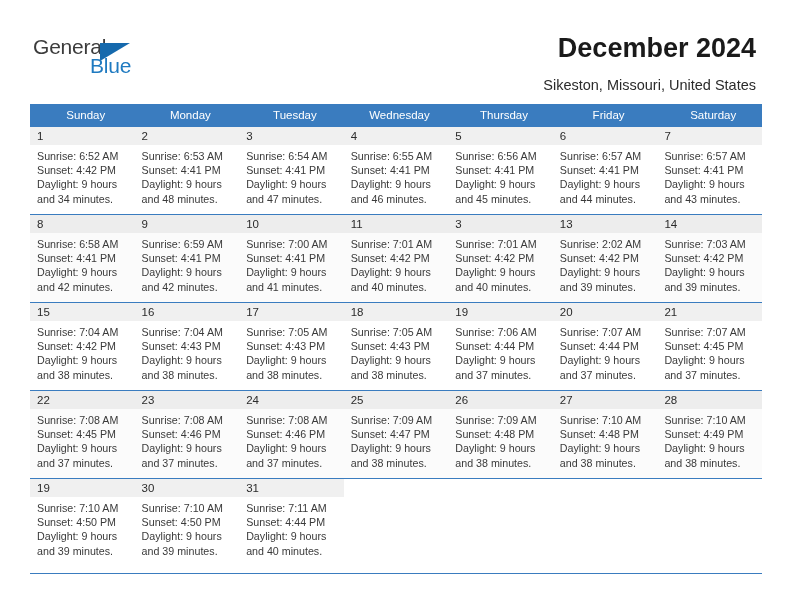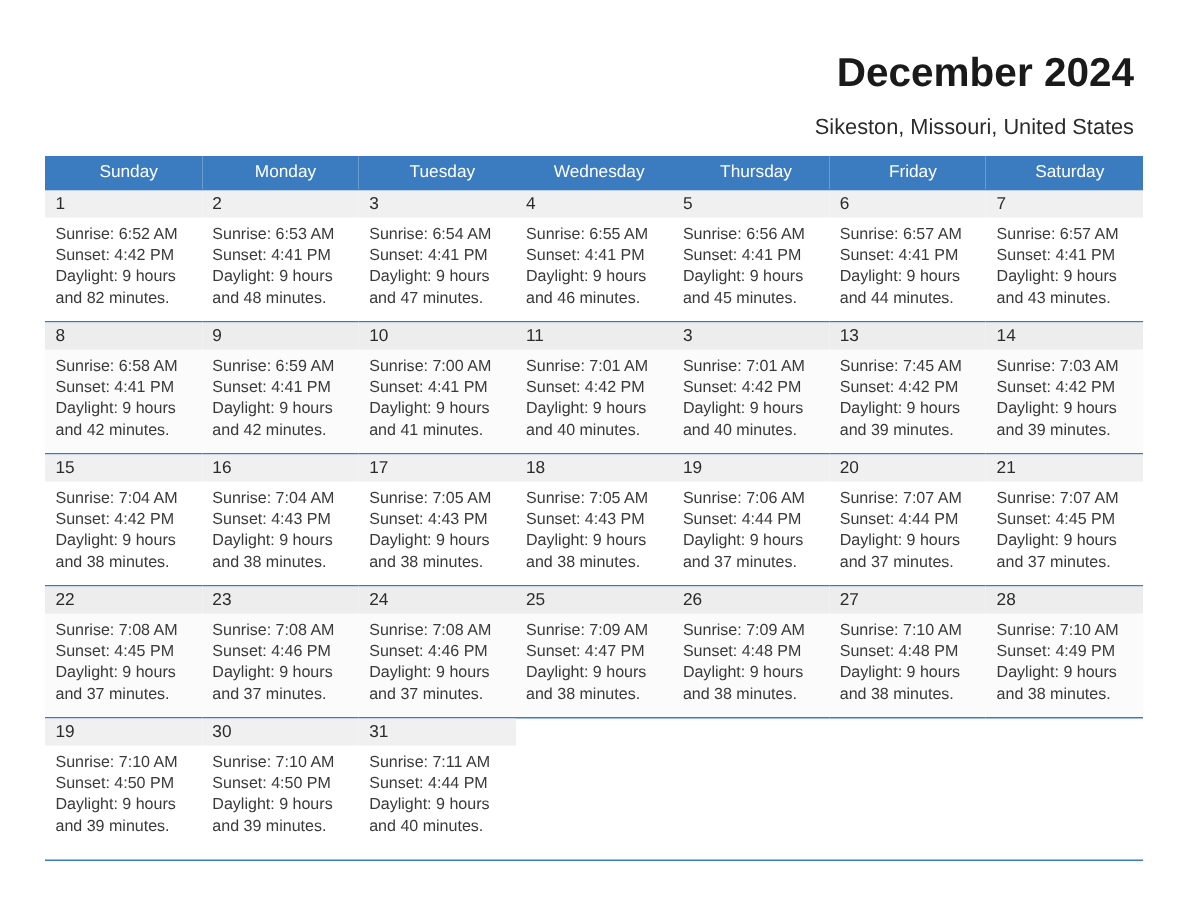--- a/index.html
+++ b/index.html
@@ -128,20 +128,25 @@
     width: 732px;
     border-top: 1px solid #3a7cbf;
   }
 </style>
 </head>
 <body>
 
 <div class="page">
 
   <div class="top">
+    <div class="brand">
+      <span class="brand-general">General</span>
+      <span class="brand-tri"></span>
+      <span class="brand-blue">Blue</span>
+    </div>
     <div class="title">December 2024</div>
     <div class="subtitle">Sikeston, Missouri, United States</div>
   </div>
 
   <table class="cal">
     <thead>
       <tr>
         <th>Sunday</th>
         <th>Monday</th>
         <th>Tuesday</th>
@@ -153,21 +158,21 @@
     </thead>
     <tbody id="cal-body">
         <tr>
           <td>
             <div class="cell">
               <div class="daynum-band">1</div>
               <div class="lines">
                 <div>Sunrise: 6:52 AM</div>
                 <div>Sunset: 4:42 PM</div>
                 <div>Daylight: 9 hours</div>
-                <div>and 82 minutes.</div>
+                <div>and 34 minutes.</div>
               </div>
             </div>
           </td>
           <td>
             <div class="cell">
               <div class="daynum-band">2</div>
               <div class="lines">
                 <div>Sunrise: 6:53 AM</div>
                 <div>Sunset: 4:41 PM</div>
                 <div>Daylight: 9 hours</div>
@@ -284,21 +289,21 @@
                 <div>Sunset: 4:42 PM</div>
                 <div>Daylight: 9 hours</div>
                 <div>and 40 minutes.</div>
               </div>
             </div>
           </td>
           <td>
             <div class="cell">
               <div class="daynum-band">13</div>
               <div class="lines">
-                <div>Sunrise: 7:45 AM</div>
+                <div>Sunrise: 2:02 AM</div>
                 <div>Sunset: 4:42 PM</div>
                 <div>Daylight: 9 hours</div>
                 <div>and 39 minutes.</div>
               </div>
             </div>
           </td>
           <td>
             <div class="cell">
               <div class="daynum-band">14</div>
               <div class="lines">

